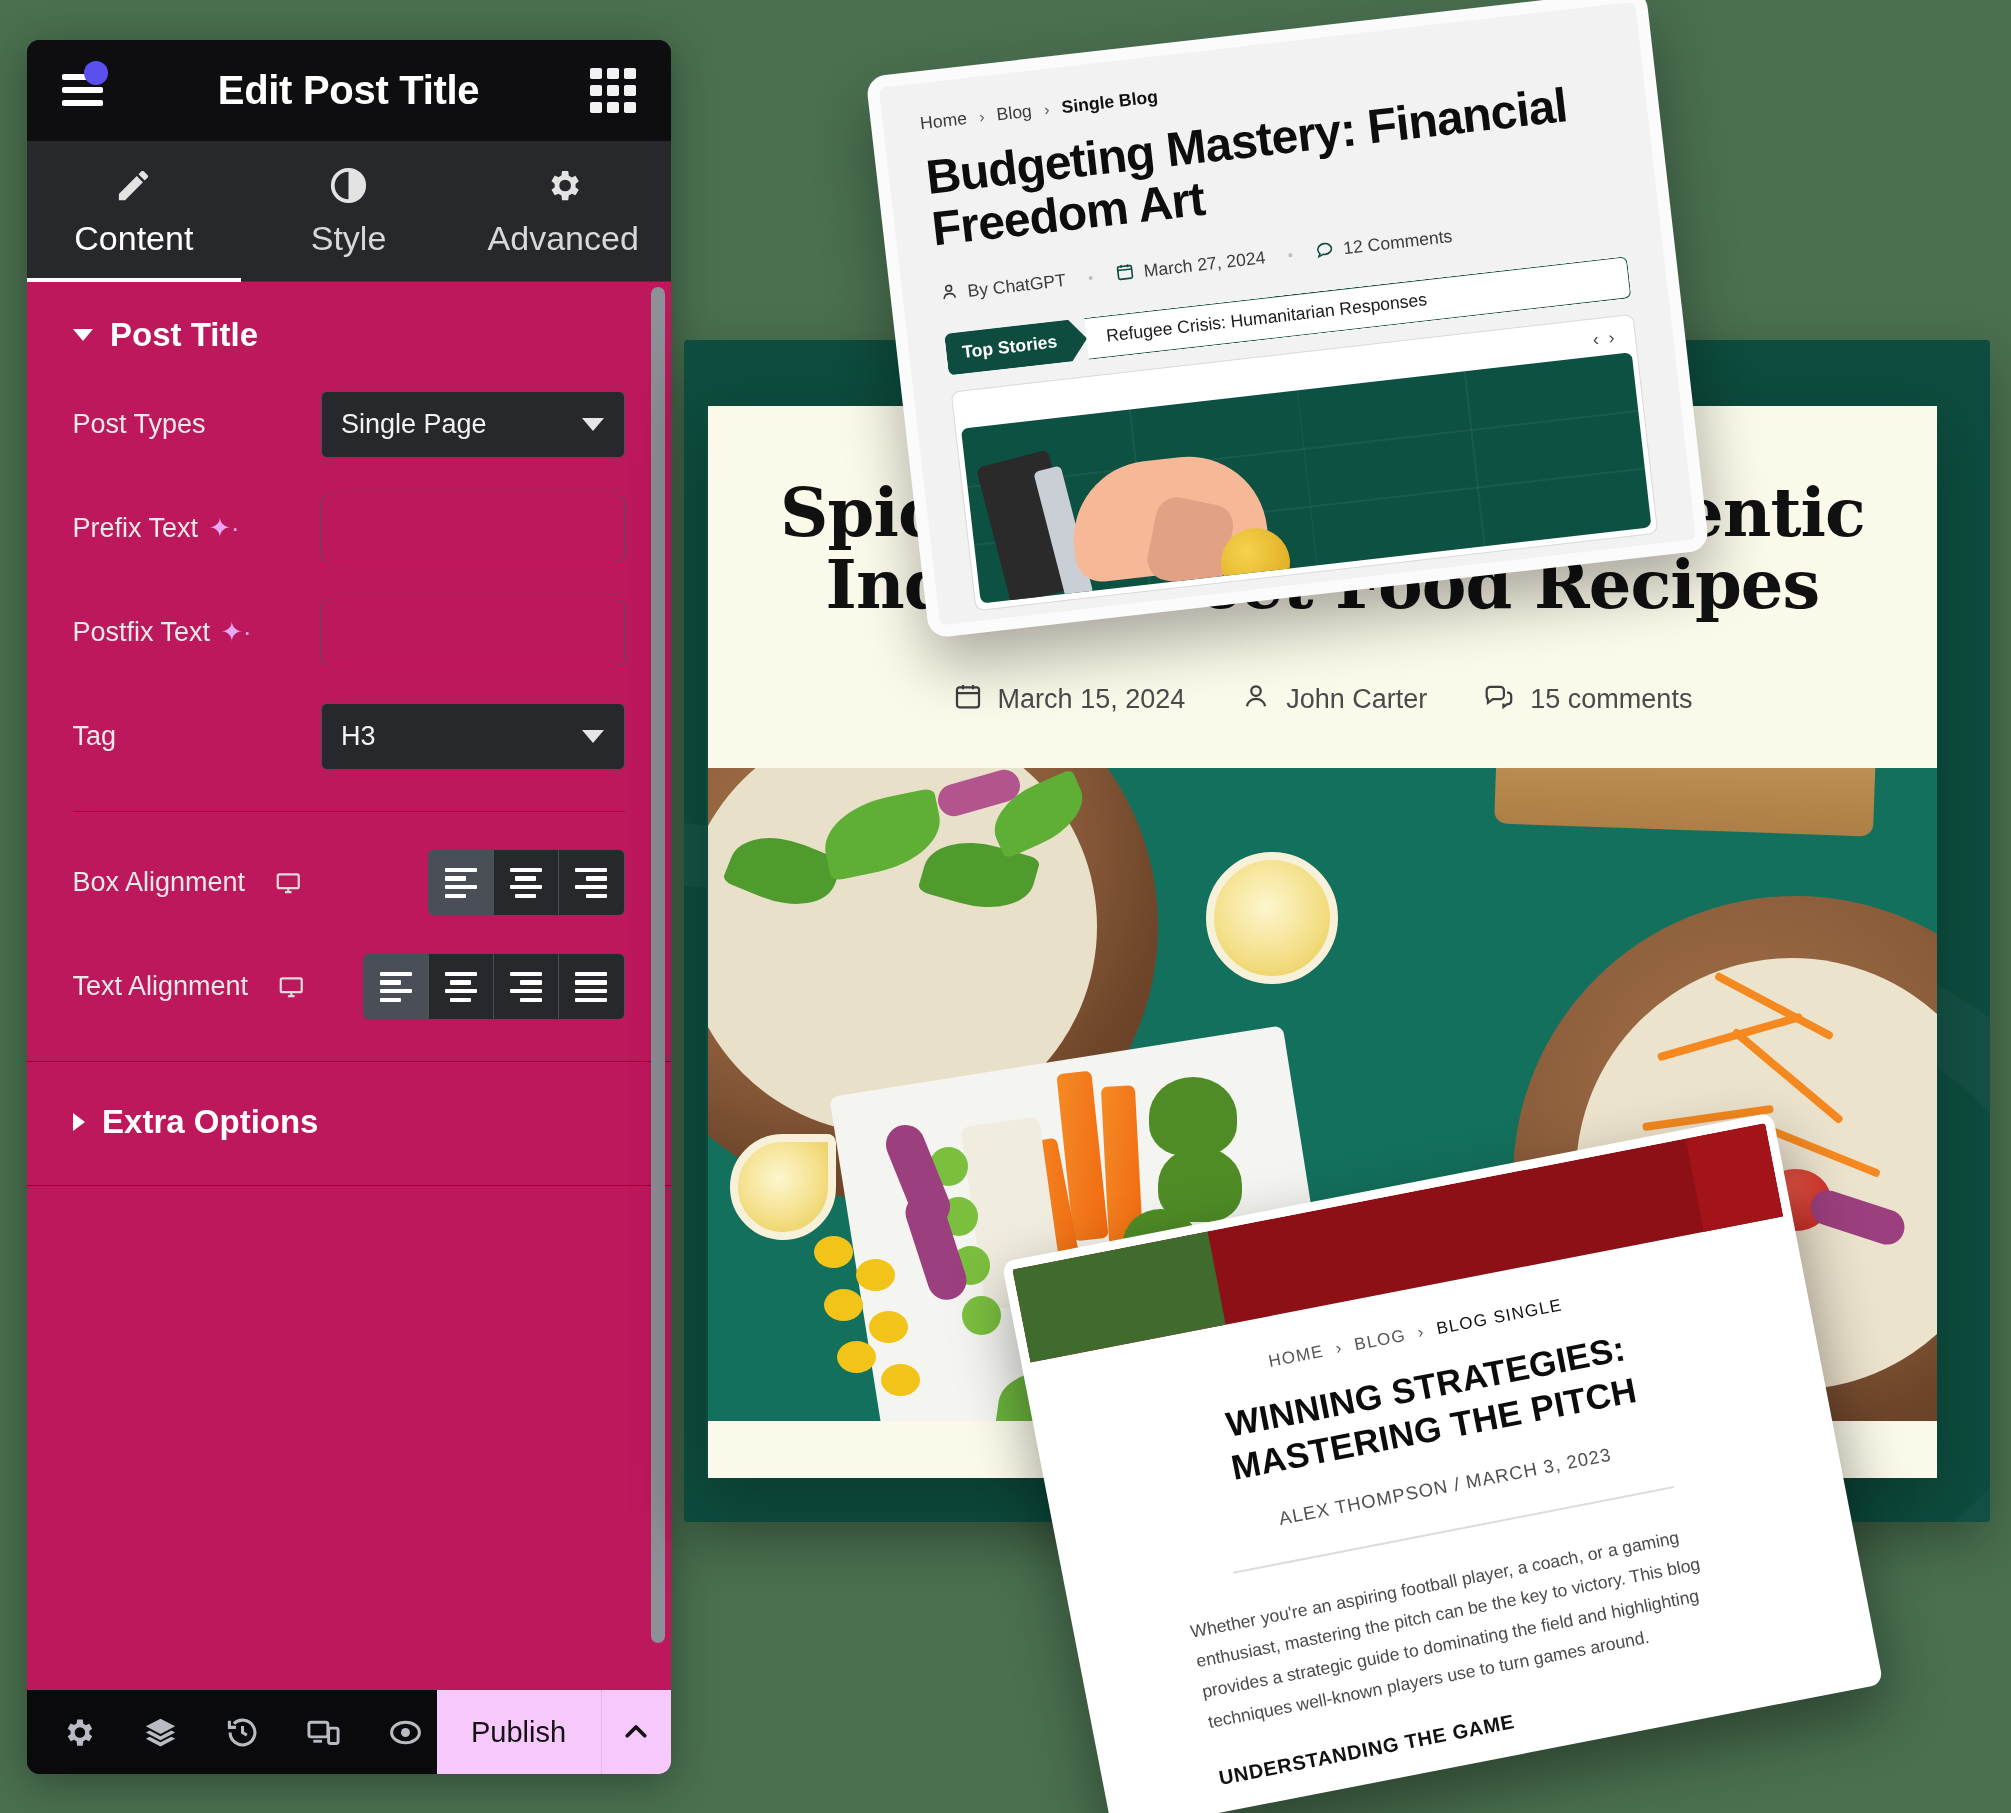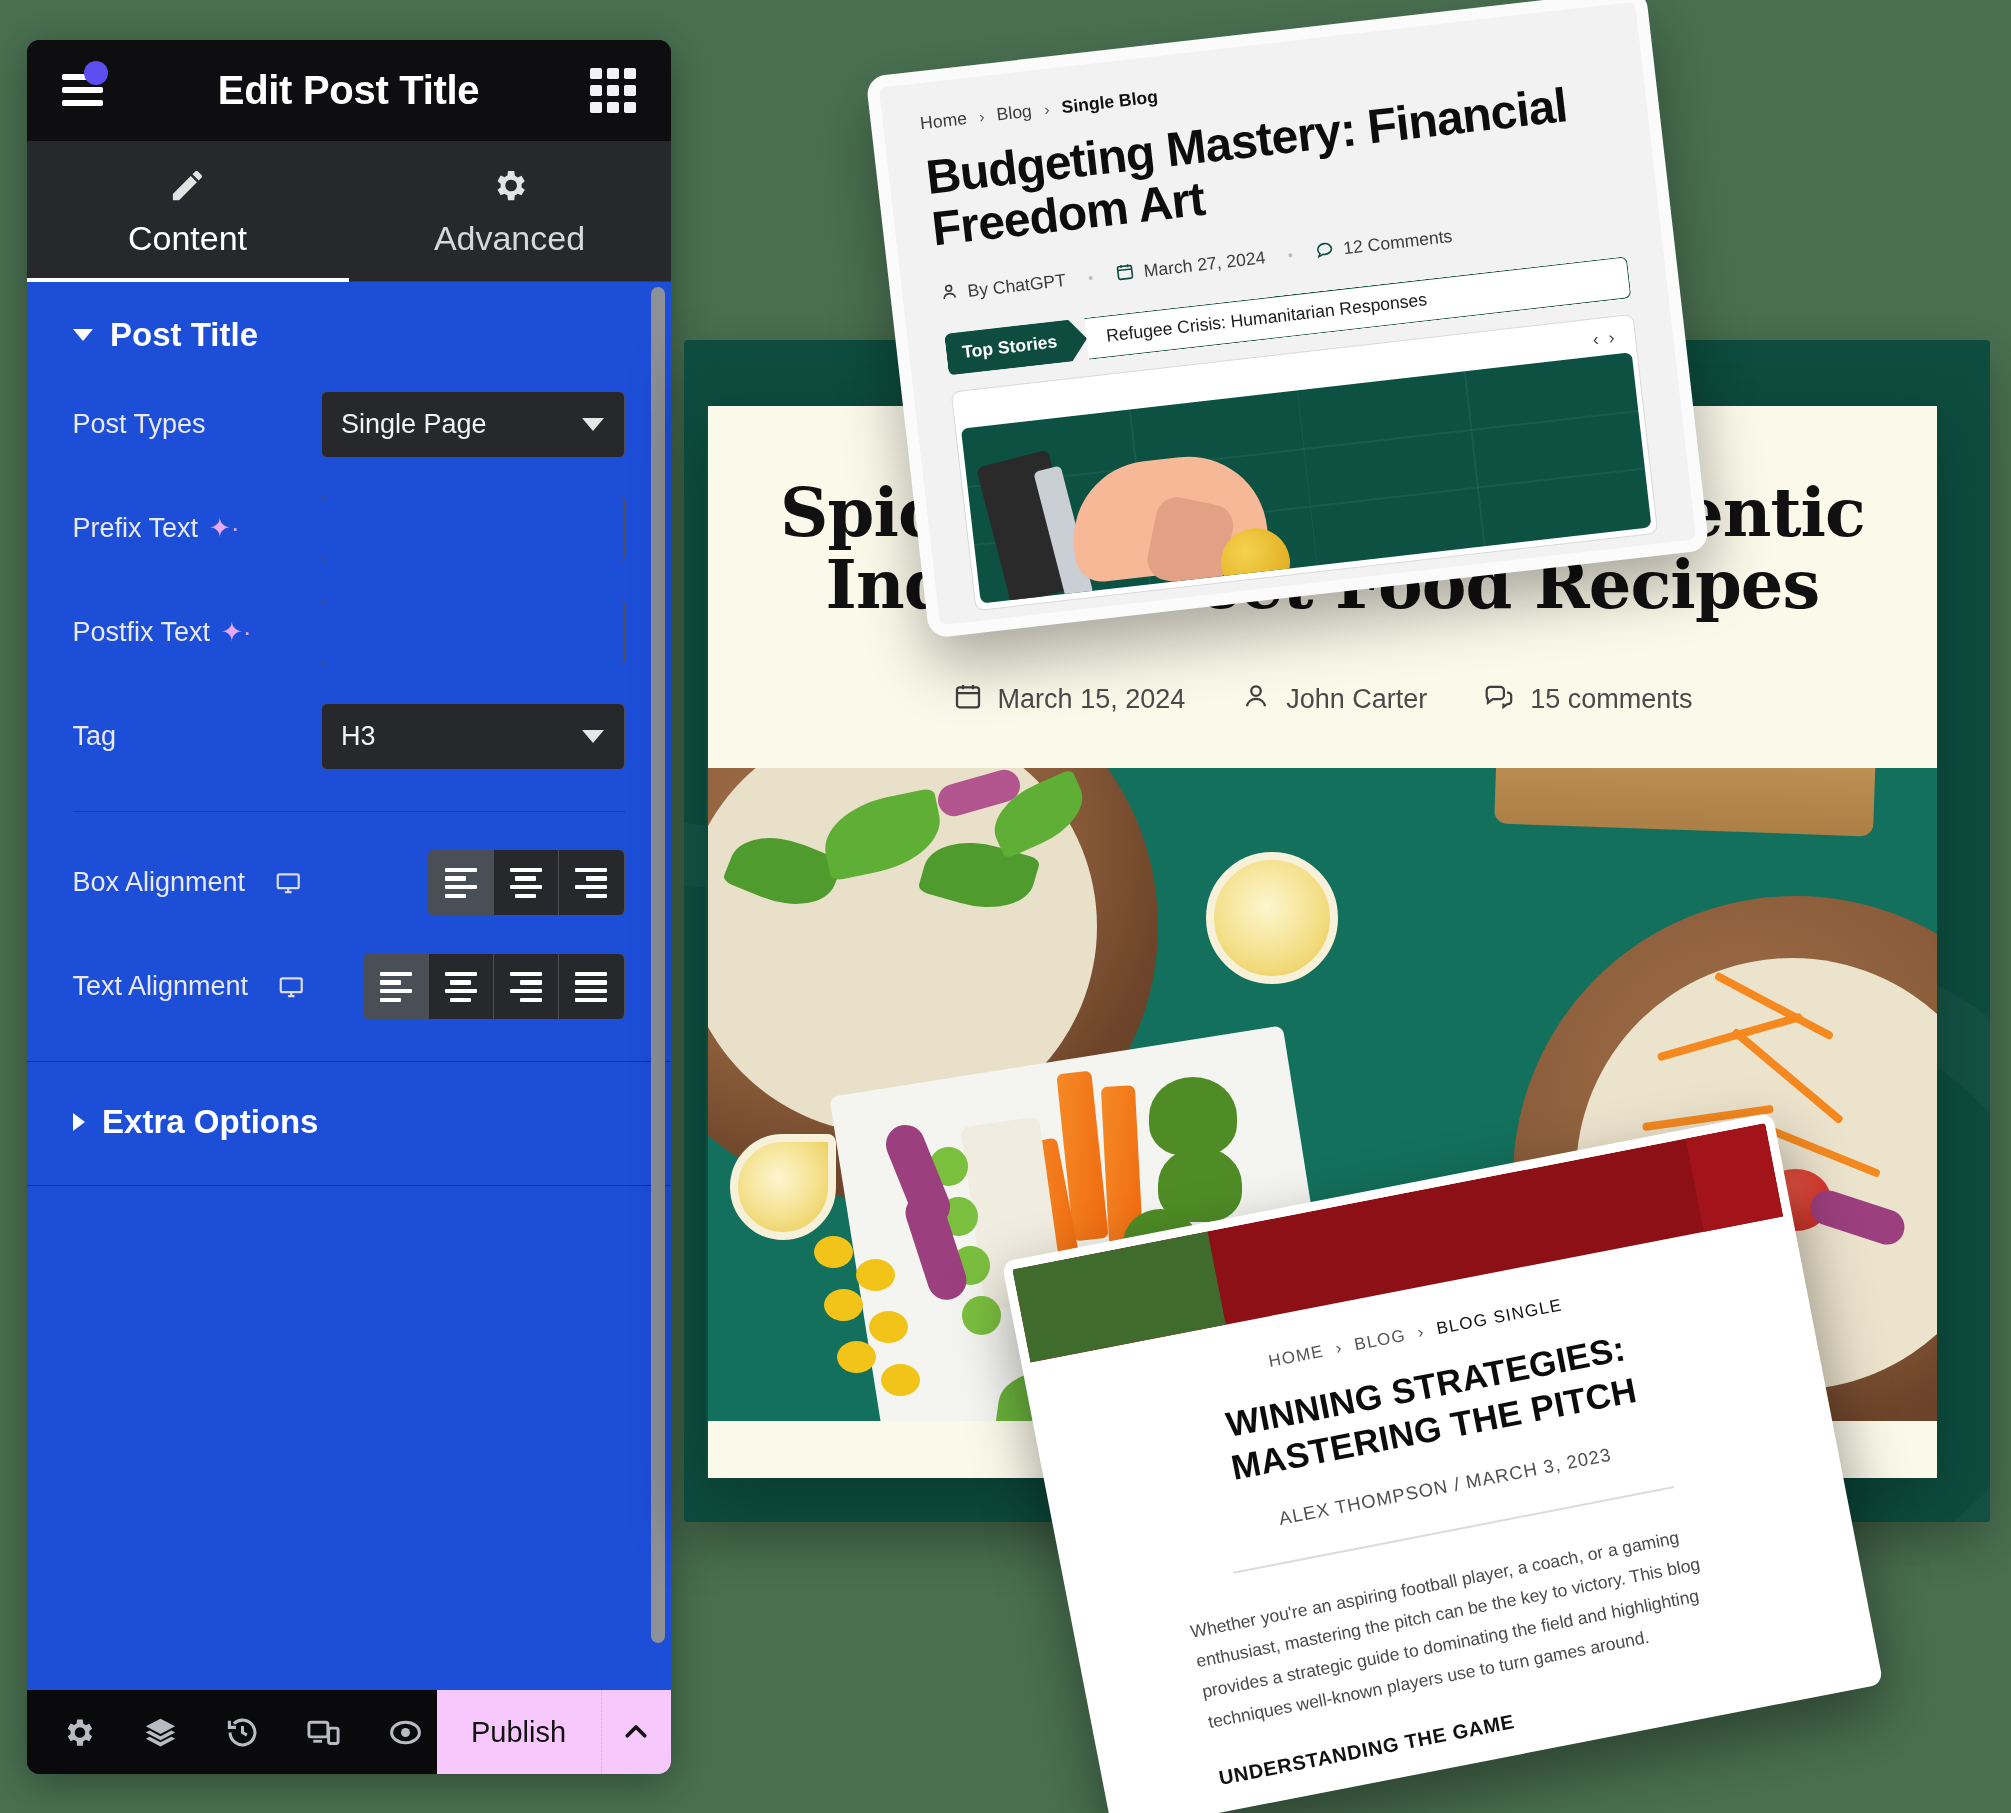--- a/index.html
+++ b/index.html
@@ -69,21 +69,21 @@
   .tab .t-label {
     margin-top: 10.6px; font-size: 34px; color: #d8d8d8;
   }
   .tab.active .t-label { color: #fff; }
   .tab.active::after {
     content: ""; position: absolute; left: 0; right: 0; bottom: -1.8px;
     height: 4.4px; background: #fff;
   }
 
   
-  .panel-body { flex: 1 1 auto; position: relative; overflow: hidden; background: #1d4ed8; }
+  .panel-body { flex: 1 1 auto; position: relative; overflow: hidden; background: #be185d; }
   .scroll-track {
     position: absolute; right: 5.3px; top: 5.3px; bottom: 5.3px; width: 14px;
   }
   .scroll-thumb {
     position: absolute; left: 0; top: 0; width: 14px; height: 97%;
     background: #8d9096; border-radius: 8px; cursor: pointer;
   }
 
   .section {
     border-bottom: 1.8px solid #333539;
@@ -339,20 +339,29 @@
   </div>
 
   <div class="tabs">
     <div class="tab active">
       <div class="t-icon">
         <svg width="39" height="39" viewBox="0 0 24 24" fill="currentColor">
             <path d="M3 17.2V21h3.8L17.8 10 14 6.2 3 17.2zM20.7 7.1c.4-.4.4-1 0-1.4l-2.4-2.4c-.4-.4-1-.4-1.4 0l-1.8 1.8L18.9 8.9l1.8-1.8z"></path>
           </svg>
       </div>
       <div class="t-label">Content</div>
+    </div>
+    <div class="tab">
+      <div class="t-icon">
+        <svg width="41" height="41" viewBox="0 0 24 24">
+            <circle cx="12" cy="12" r="9.2" fill="none" stroke="currentColor" stroke-width="2.2"></circle>
+            <path d="M12 3.3a8.7 8.7 0 0 1 0 17.4z" fill="currentColor"></path>
+          </svg>
+      </div>
+      <div class="t-label">Style</div>
     </div>
     <div class="tab">
       <div class="t-icon">
         <svg width="39" height="39" viewBox="0 0 24 24" fill="currentColor">
             <path d="M19.4 13a7.6 7.6 0 0 0 0-2l2-1.6-2-3.4-2.4 1a7.7 7.7 0 0 0-1.7-1L14.9 3h-3.8l-.4 2.9c-.6.3-1.2.6-1.7 1l-2.4-1-2 3.4L6.6 11a7.6 7.6 0 0 0 0 2l-2 1.6 2 3.4 2.4-1c.5.4 1.1.8 1.7 1l.4 3h3.8l.4-3c.6-.2 1.2-.6 1.7-1l2.4 1 2-3.4-2-1.6zM13 15.6A3.6 3.6 0 1 1 13 8.4a3.6 3.6 0 0 1 0 7.2z"></path>
           </svg>
       </div>
       <div class="t-label">Advanced</div>
     </div>
   </div>

